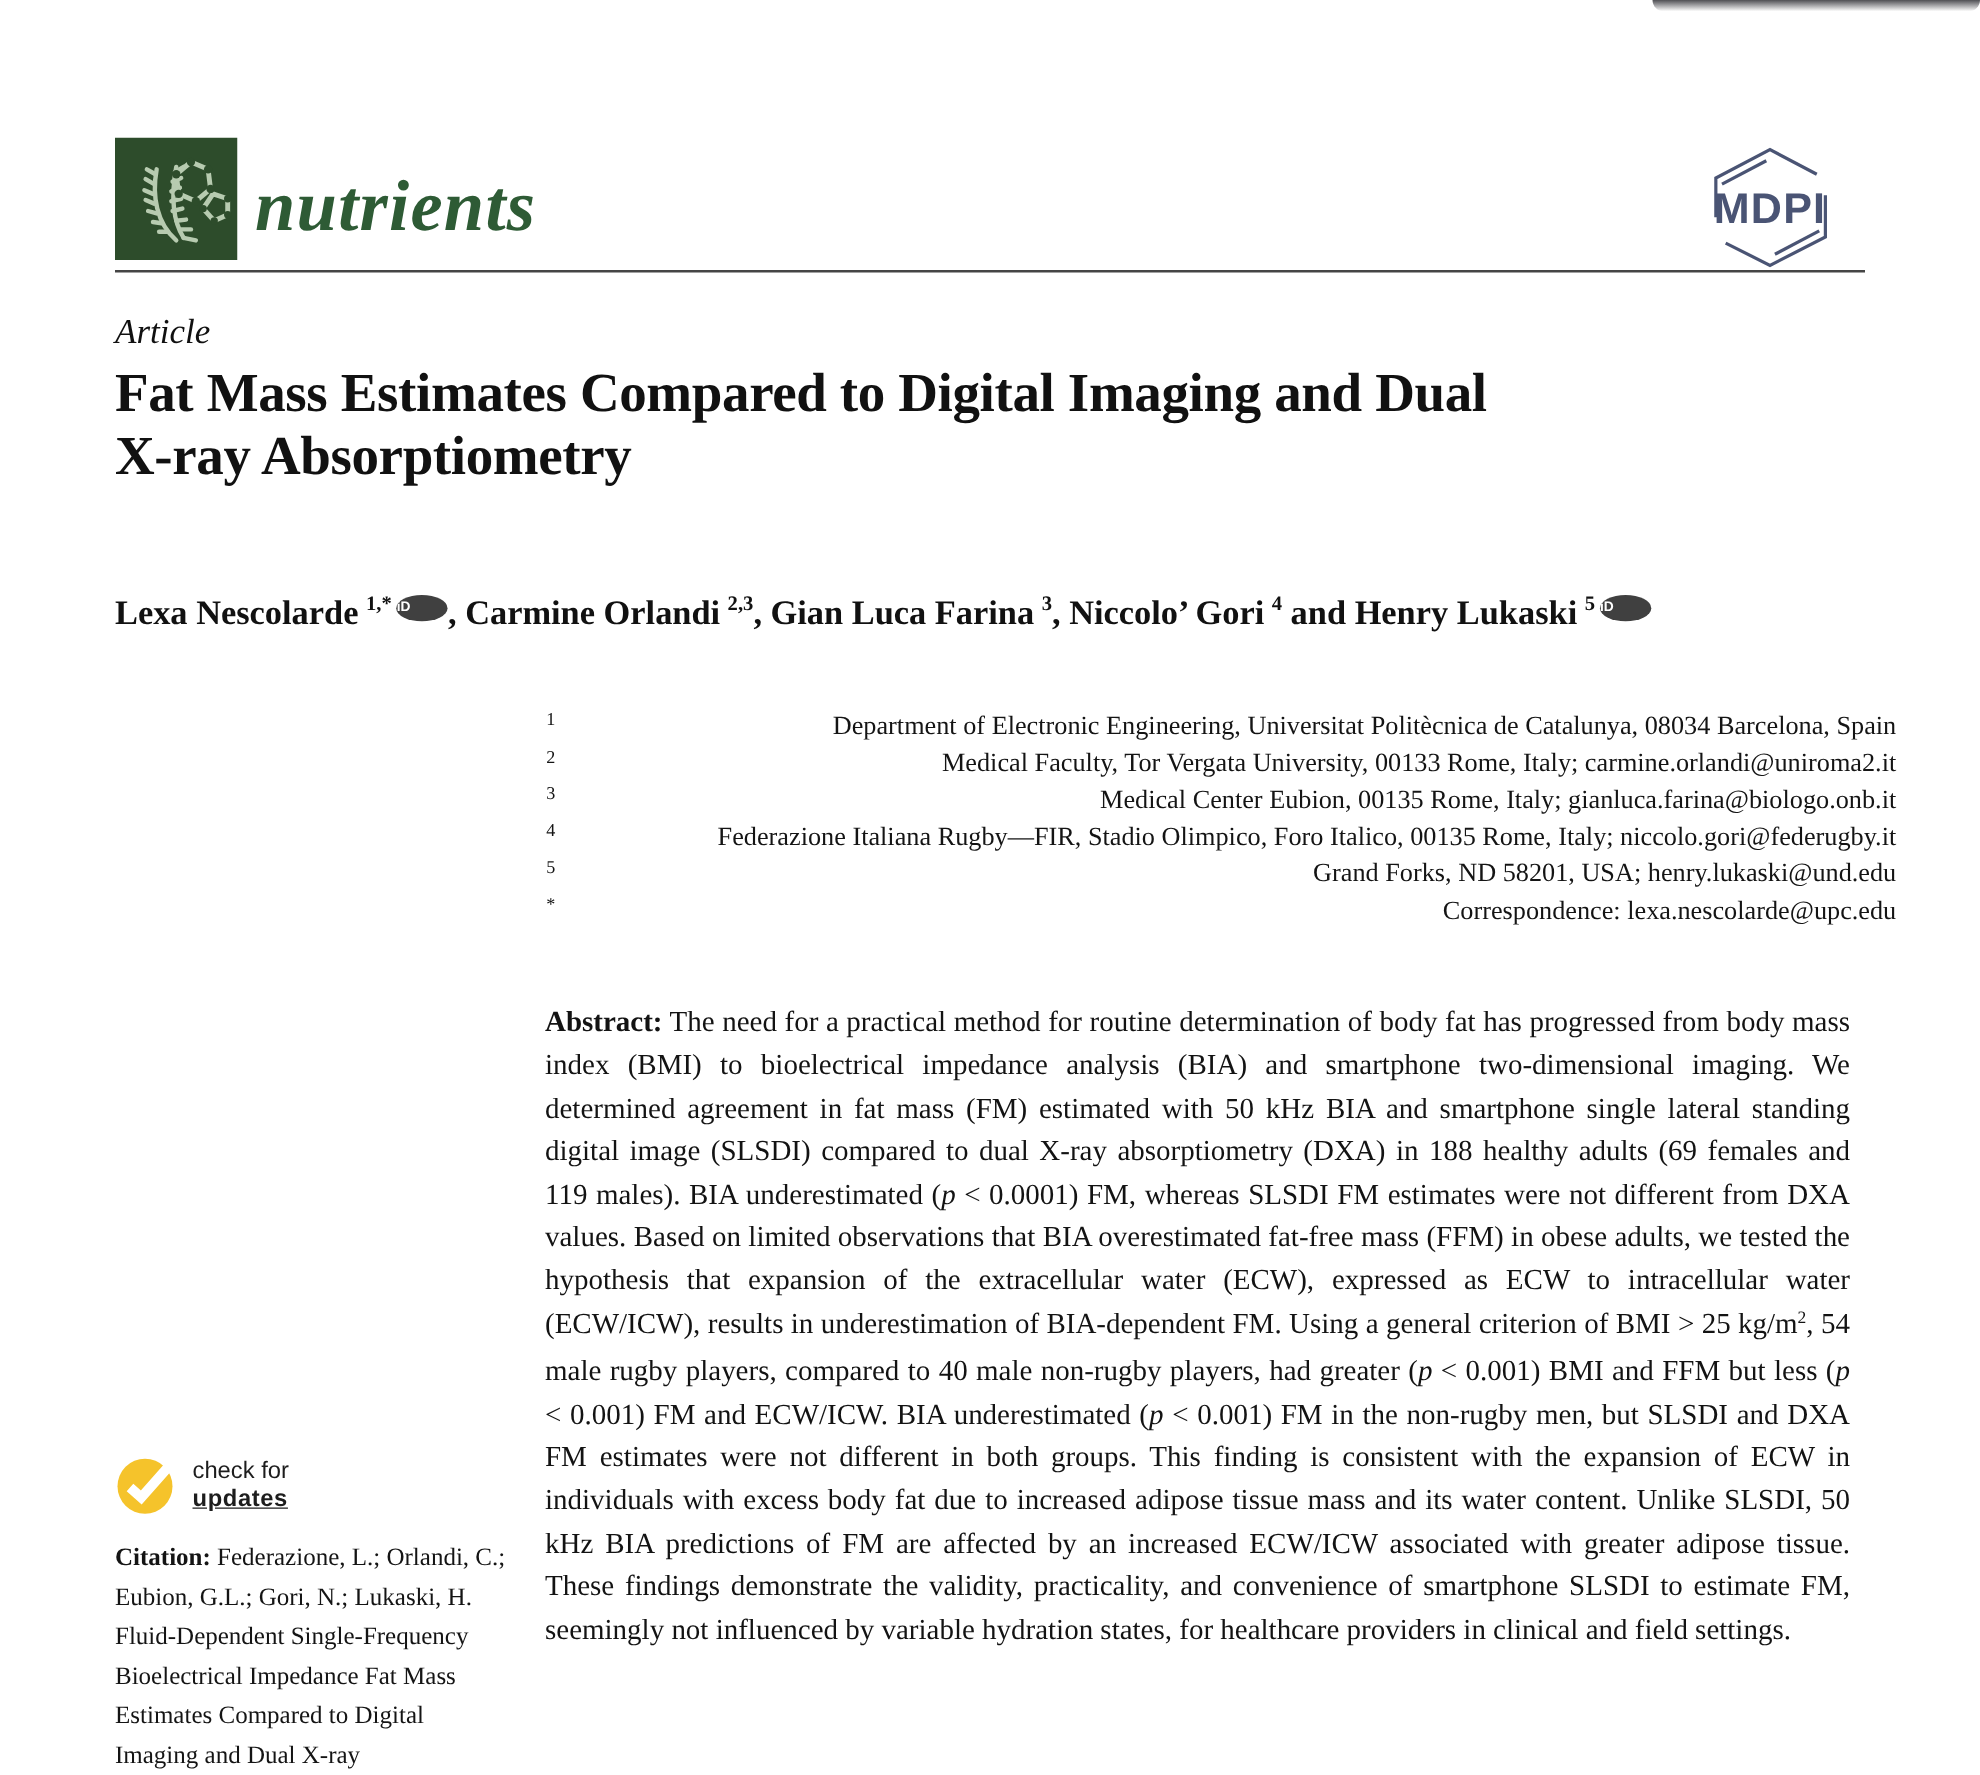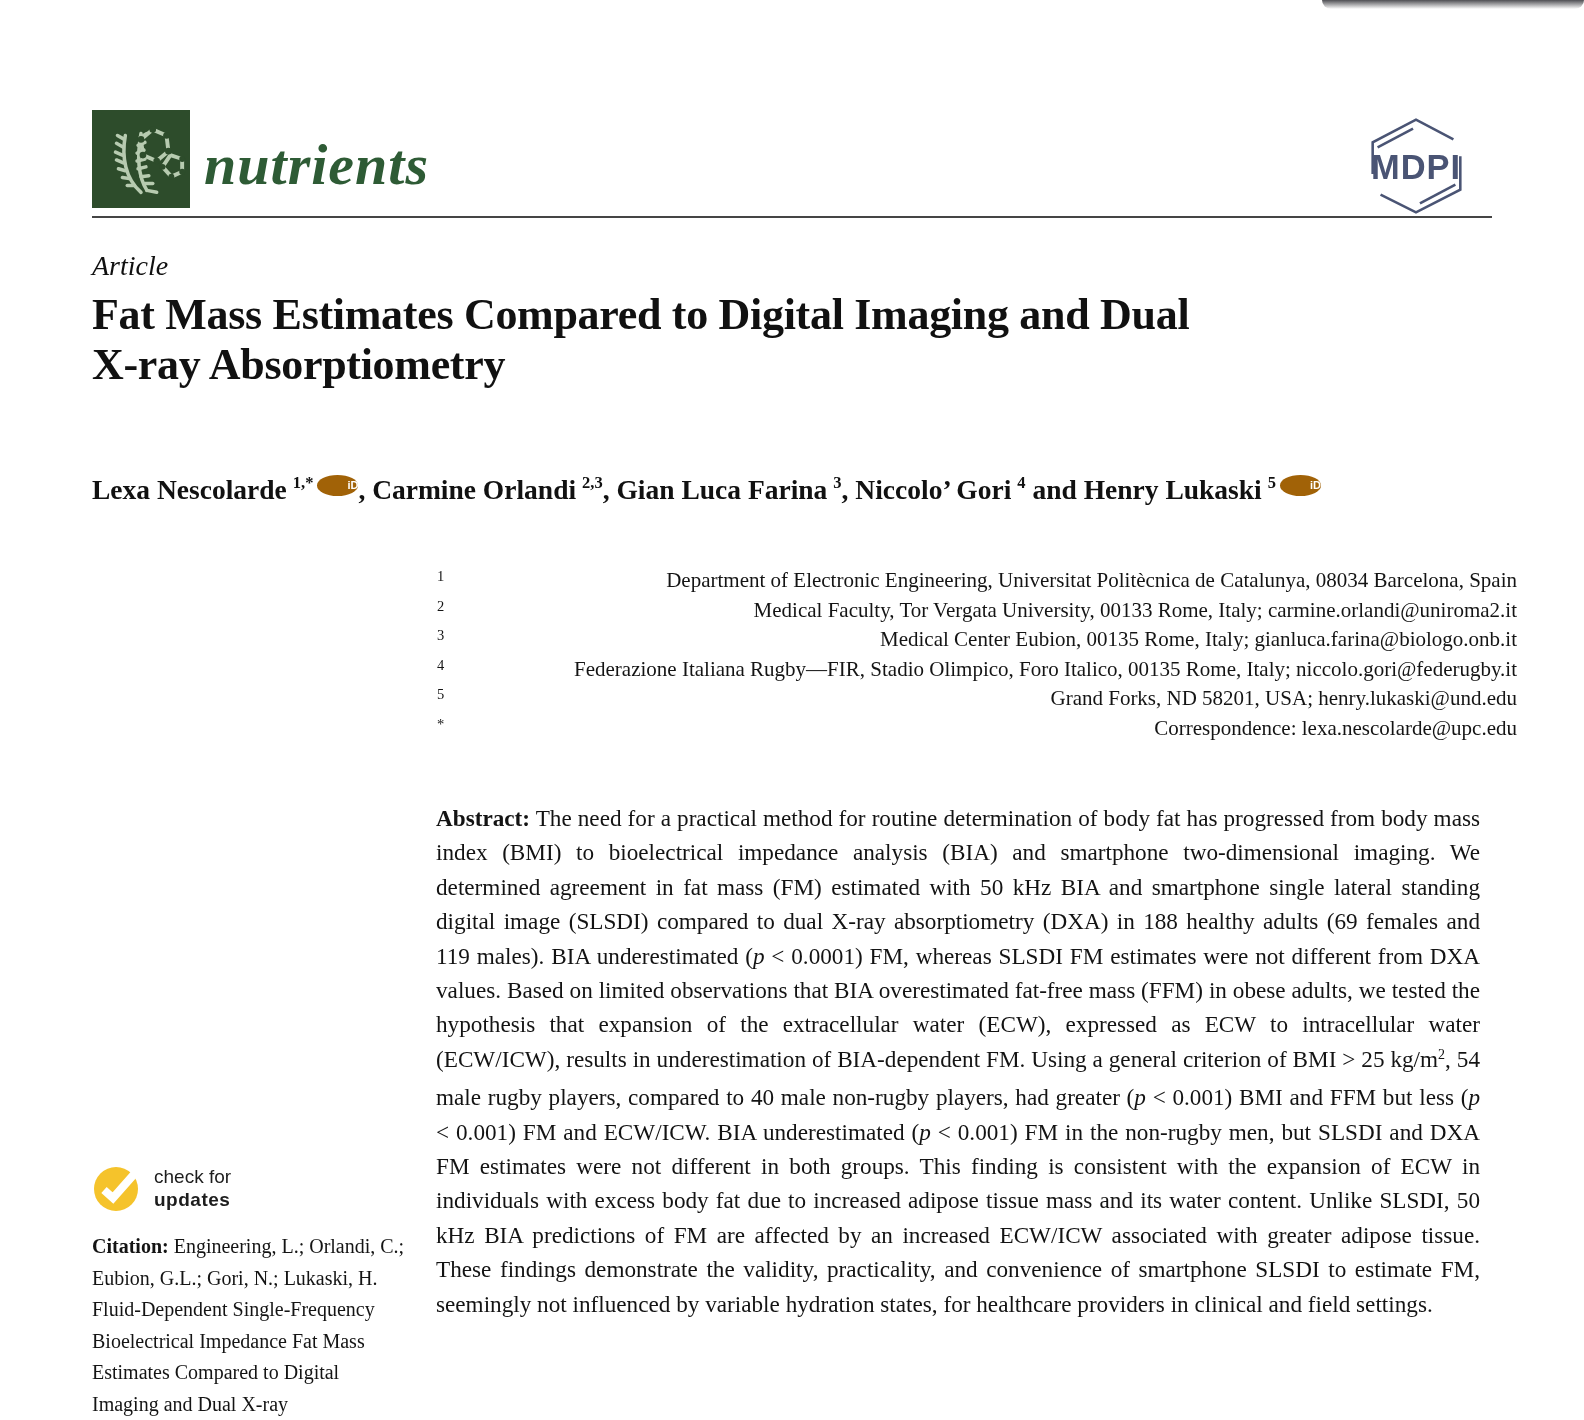--- a/index.html
+++ b/index.html
@@ -42,23 +42,23 @@
     position:absolute; left:92px; top:474px; width:1420px;
     font-weight:bold; font-size:27.5px; color:#111111;
   }
   .authors-line sup{
     font-size:16.5px; position:relative; top:-11px; vertical-align:baseline;
     margin-left:6px; font-weight:bold;
   }
   .sep{ font-weight:bold; }
   .orcid{
     display:inline-block; width:41px; height:21px; border-radius:50%;
-    background:#a16207; color:#ffffff; font-family:"Liberation Sans", sans-serif;
+    background:#404040; color:#ffffff; font-family:"Liberation Sans", sans-serif;
     font-style:normal; font-weight:bold; font-size:11px; line-height:21px;
-    text-align:right; vertical-align:10px; margin-left:4px;
+    text-align:left; vertical-align:10px; margin-left:4px;
   }
   
   .affiliations{
     position:absolute; left:437px; top:566px; width:1080px;
     font-size:21px; line-height:29.6px; color:#141414;
   }
   .aff-row{ display:flex; }
   .aff-num{
     flex:0 0 40px; font-size:14.5px; position:relative; top:-4px; font-weight:normal;
   }
@@ -73,21 +73,21 @@
   .seg-sup{ font-size:14px; position:relative; top:-8px; }
   
   .check-badge{
     position:absolute; left:92px; top:1163px; display:flex; align-items:center; gap:12px;
     cursor:pointer;
   }
   .check-icon{ width:50px; height:50px; flex:0 0 50px; }
   .check-text{
     font-family:"Liberation Sans", sans-serif; font-size:19px; line-height:23px; color:#1d1d1d;
   }
-  .check-text .l2{ font-weight:bold; letter-spacing:0.5px; }
+  .check-text .l2{ font-weight:bold; letter-spacing:0.5px;text-decoration:underline; }
   .citation-block{
     position:absolute; left:92px; top:1231px; width:340px;
     font-size:20px; line-height:31.6px; color:#141414; white-space:nowrap;
   }
   .citation-label{ font-weight:bold; }
 </style>
 </head>
 <body>
 
 <div class="page">
@@ -209,21 +209,21 @@
         <polyline points="12,27 21,35 44,9" fill="none" stroke="#ffffff" stroke-width="8"></polyline>
       </svg>
     </span>
     <span class="check-text">
       <div class="l1">check for</div>
       <div class="l2">updates</div>
     </span>
   </div>
 
   <div class="citation-block">
-    <div><span class="citation-label">Citation:</span><span> Engineering, L.; Orlandi, C.;</span></div>
+    <div><span class="citation-label">Citation:</span><span> Federazione, L.; Orlandi, C.;</span></div>
     <div>Eubion, G.L.; Gori, N.; Lukaski, H.</div>
     <div>Fluid-Dependent Single-Frequency</div>
     <div>Bioelectrical Impedance Fat Mass</div>
     <div>Estimates Compared to Digital</div>
     <div>Imaging and Dual X-ray</div>
   </div>
 
 </div>
 
 </body></html>

